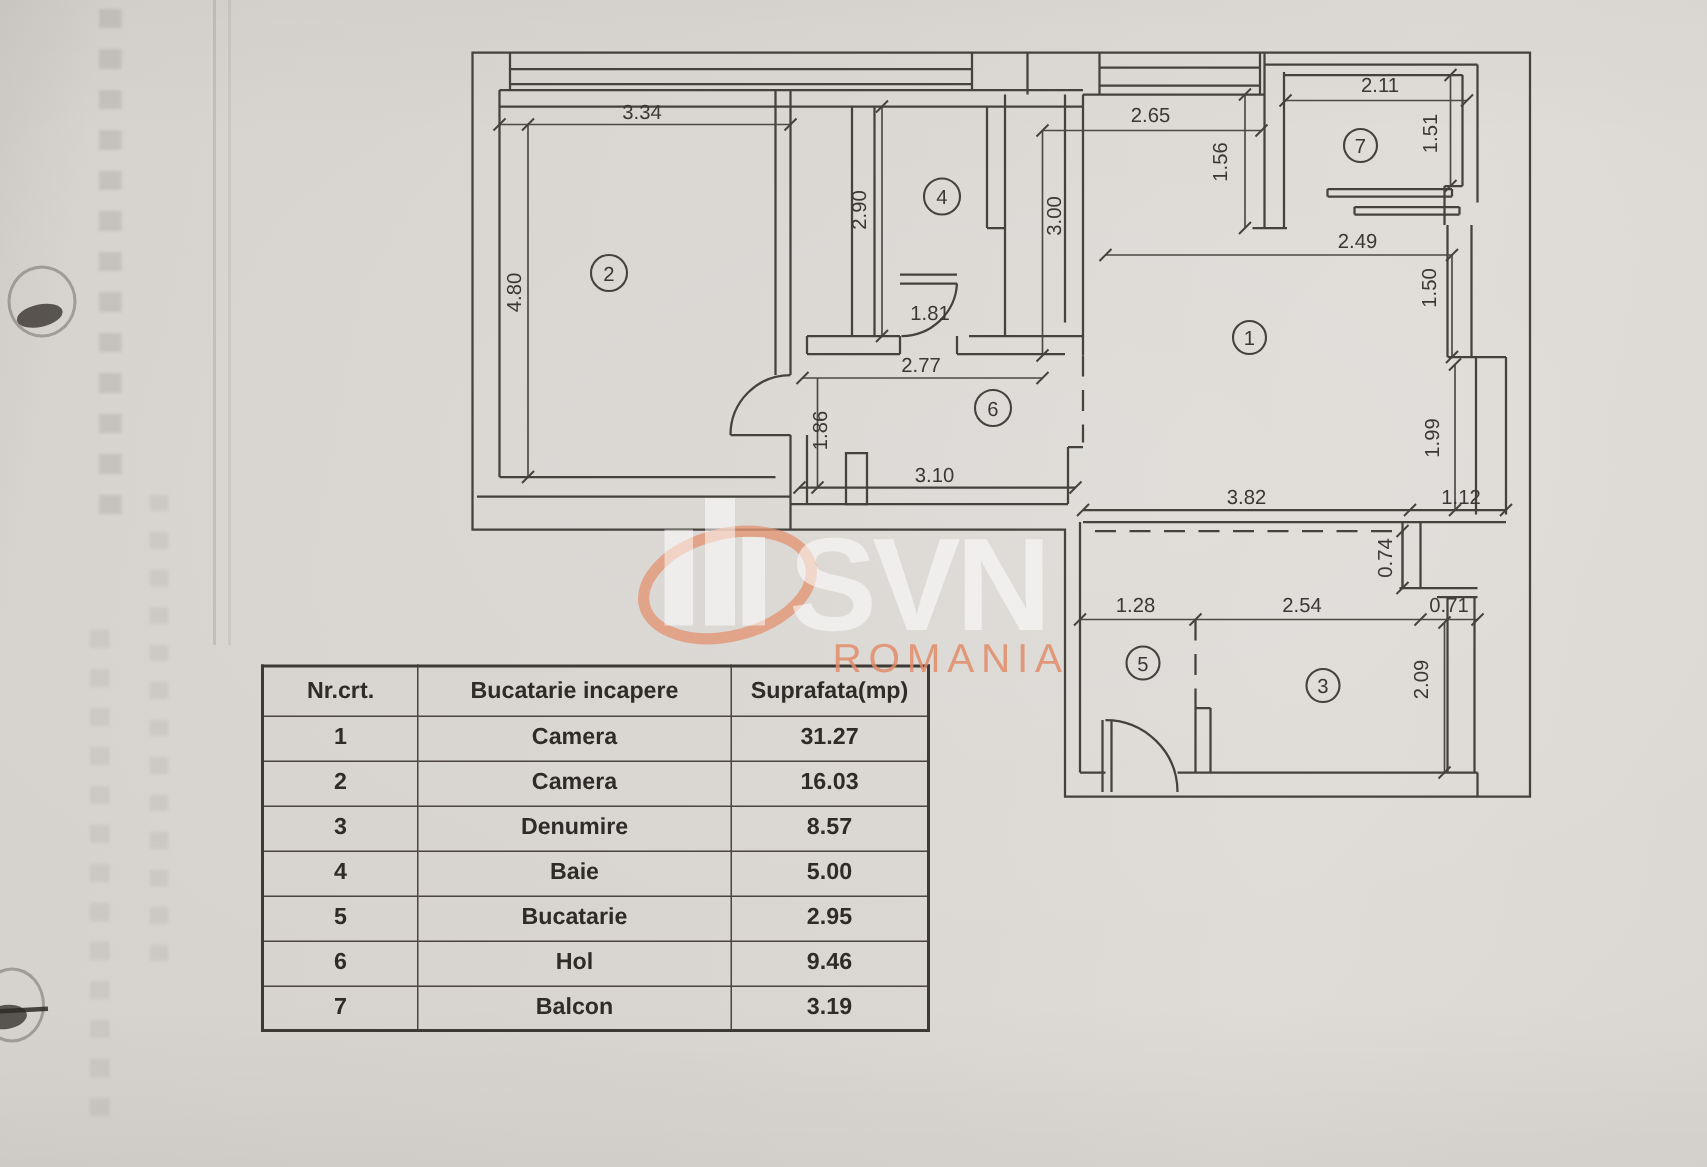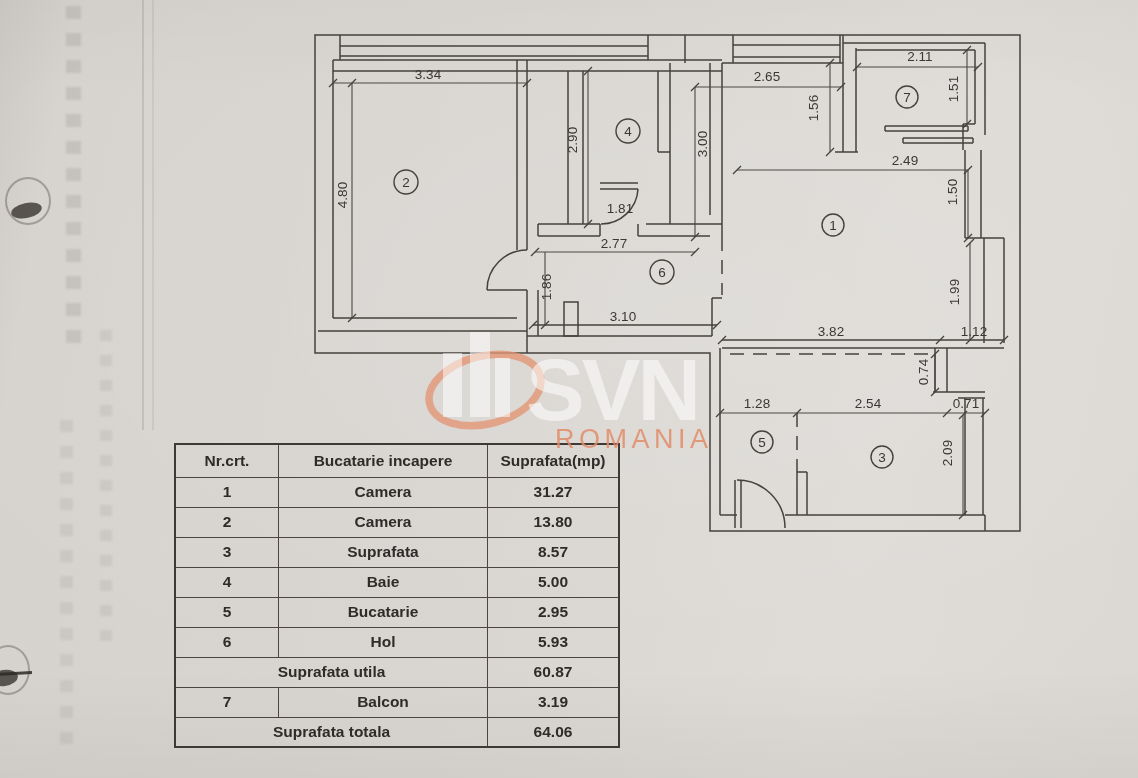--- a/index.html
+++ b/index.html
@@ -232,54 +232,46 @@
       <th class="c3">Suprafata(mp)</th>
     </tr>
     <tr>
       <td>1</td>
       <td>Camera</td>
       <td>31.27</td>
     </tr>
     <tr>
       <td>2</td>
       <td>Camera</td>
-      <td>13.80</td>
+      <td>16.03</td>
     </tr>
     <tr>
       <td>3</td>
-      <td>Suprafata</td>
+      <td>Denumire</td>
       <td>8.57</td>
     </tr>
     <tr>
       <td>4</td>
       <td>Baie</td>
       <td>5.00</td>
     </tr>
     <tr>
       <td>5</td>
       <td>Bucatarie</td>
       <td>2.95</td>
     </tr>
     <tr>
       <td>6</td>
       <td>Hol</td>
-      <td>5.93</td>
-    </tr>
-    <tr>
-      <td colspan="2">Suprafata utila</td>
-      <td>60.87</td>
+      <td>9.46</td>
     </tr>
     <tr>
       <td>7</td>
       <td>Balcon</td>
       <td>3.19</td>
-    </tr>
-    <tr>
-      <td colspan="2">Suprafata totala</td>
-      <td>64.06</td>
     </tr>
   </tbody>
     </table>
 
   <svg class="wm" width="330" height="145" viewBox="0 0 330 145">
     <ellipse cx="77" cy="72" rx="57" ry="34" transform="rotate(-14 77 72)" fill="none" stroke="rgba(226,150,118,0.8)" stroke-width="7.5"></ellipse>
     <g fill="rgba(255,255,255,0.52)">
       <rect x="35" y="35" width="19" height="64"></rect>
       <rect x="62" y="14" width="20" height="85"></rect>
       <rect x="87" y="40" width="15" height="59"></rect>

